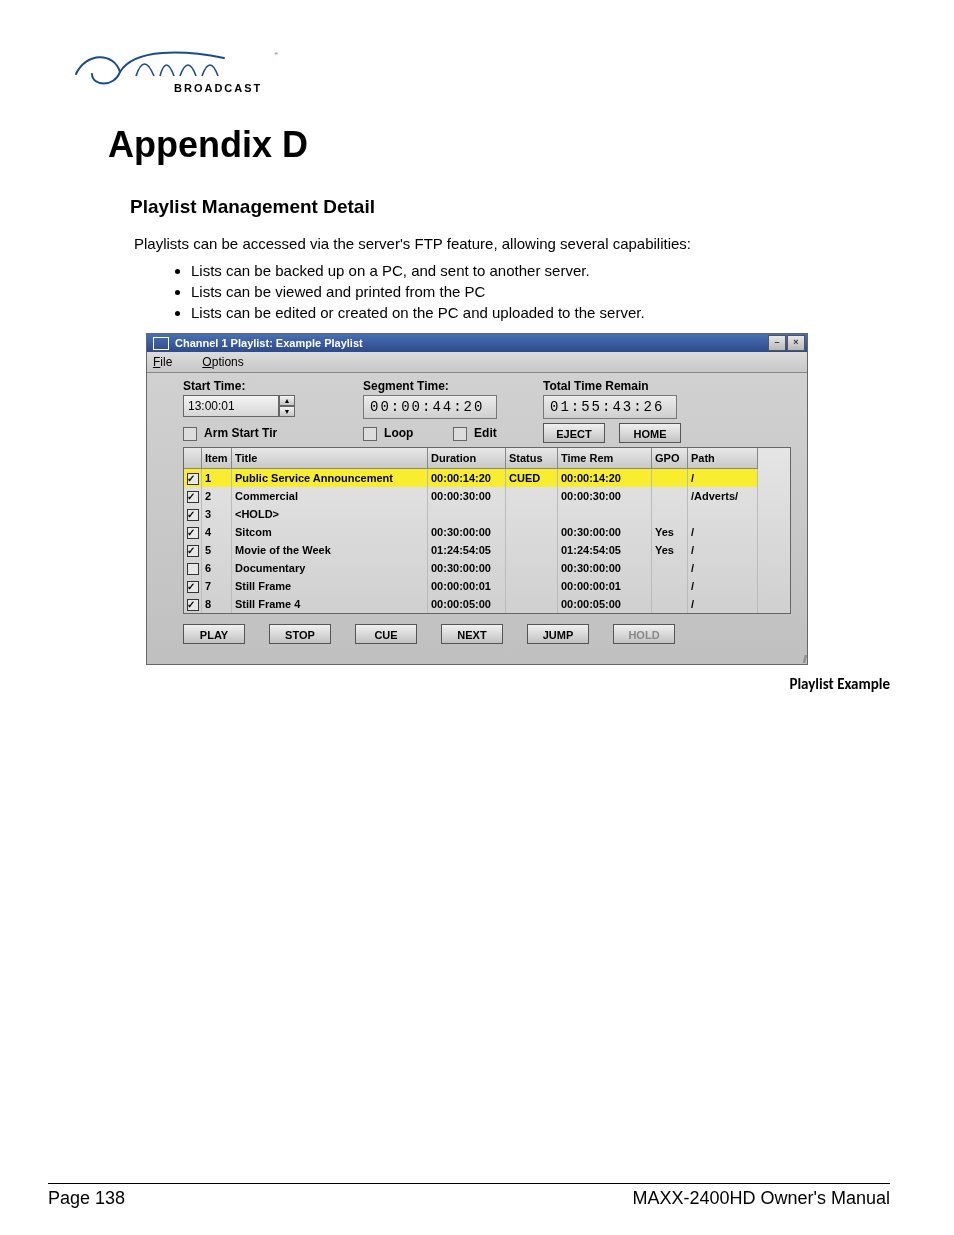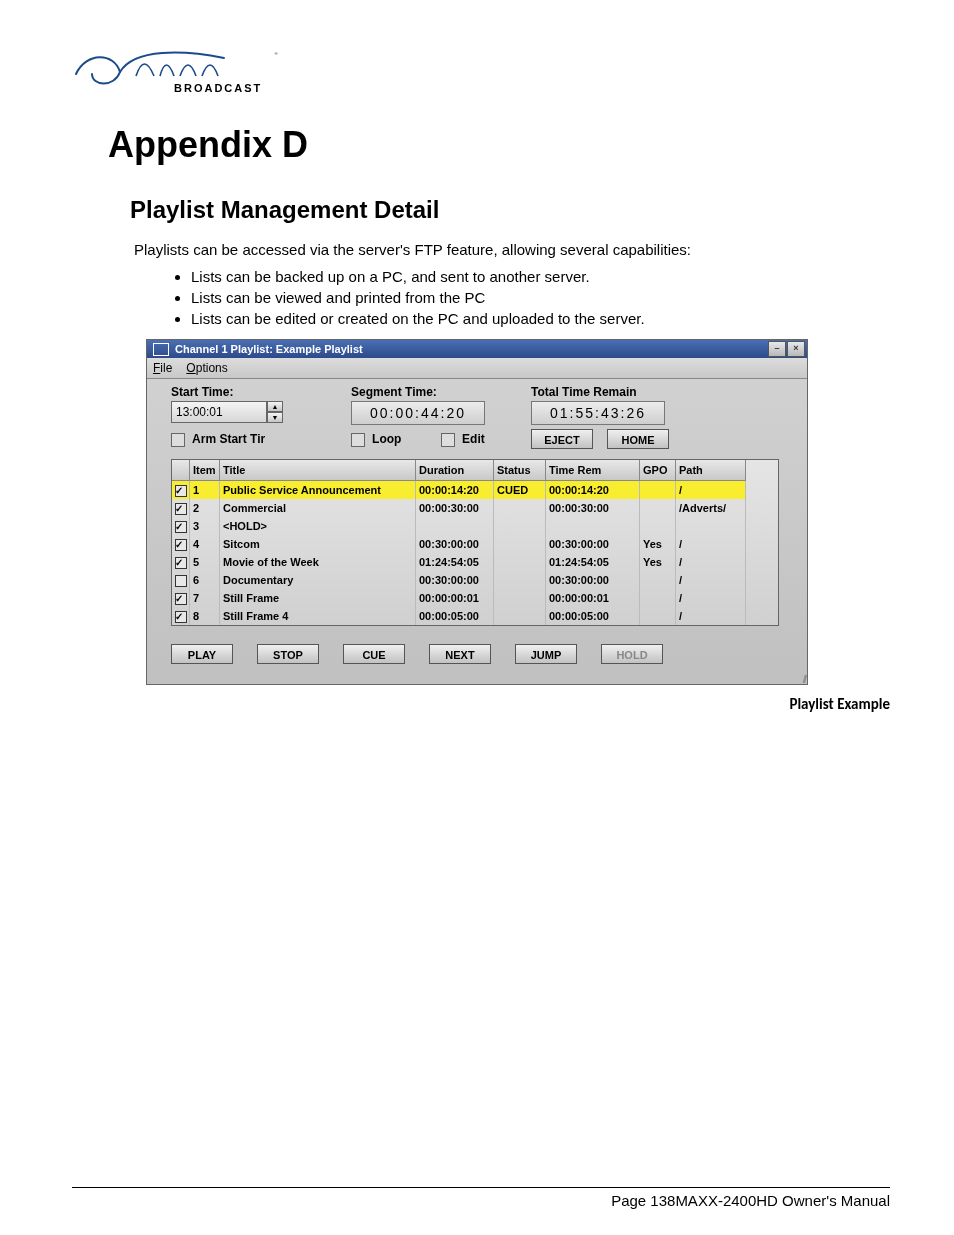--- a/index.html
+++ b/index.html
@@ -1,57 +1,57 @@
 <!DOCTYPE html>
 <html><head>
 <meta charset="utf-8">
 <style>
 html,body{margin:0;padding:0;background:#fff;font-family:"Segoe UI","Trebuchet MS",Calibri,Arial,sans-serif;color:#000}
 .page{width:954px;height:1235px;position:relative;margin:0 auto;box-sizing:border-box;padding:44px 64px 0 64px}
 .logo{margin-left:10px}
 .logo svg{display:block}
 .h1{font-weight:700;font-size:36px;margin:24px 0 30px 44px;font-family:"Optima","Candara","Segoe UI",sans-serif}
-.h2{font-weight:700;font-size:24px;margin:0 0 12px 66px;font-family:"Optima","Candara","Segoe UI",sans-serif}
+.h2{font-weight:700;font-size:19px;margin:0 0 12px 66px;font-family:"Optima","Candara","Segoe UI",sans-serif}
 .body-text{font-size:15px;line-height:1.35;margin:16px 0 8px 70px;max-width:800px;font-family:"Optima","Candara","Segoe UI",sans-serif}
 ul.bulleted{margin:6px 0 10px 110px;padding:0;list-style:disc}
 ul.bulleted li{font-size:15px;margin:4px 17px;font-family:"Optima","Candara","Segoe UI",sans-serif}
 .caption{text-align:right;font-weight:700;font-size:15px;margin:10px 0 0 0}
-.footer{position:absolute;left:72px;right:64px;bottom:26px;border-top:1px solid #000;padding-top:4px;display:flex;justify-content:flex-end;font-size:15px;font-family:"Optima","Candara","Segoe UI",sans-serif}
+.footer{position:absolute;left:48px;right:64px;bottom:26px;border-top:1px solid #000;padding-top:4px;display:flex;justify-content:space-between;font-size:18px;font-family:"Optima","Candara","Segoe UI",sans-serif}
 
 
 .gui{width:660px;margin:12px auto 0 auto;border:1px solid #666;background:linear-gradient(#d3d3d3,#c0c0c0);font-family:Arial,sans-serif;font-size:11px;color:#000}
 .titlebar{height:18px;background:linear-gradient(#4a6fb3,#2d4a8a);color:#fff;display:flex;align-items:center;position:relative;font-size:11px;font-weight:700}
 .titlebar .sysicon{width:14px;height:11px;border:1px solid #fff;margin:0 6px;display:inline-block}
 .titlebar .ttext{flex:1;}
 .titlebar .winbtns{display:flex;margin-right:2px}
 .winbtn{width:16px;height:14px;background:linear-gradient(#e8e8e8,#b8b8b8);border:1px solid #555;margin-left:1px;font-size:9px;line-height:12px;text-align:center;color:#333}
-.menubar{height:20px;background:linear-gradient(#dcdcdc,#c8c8c8);border-bottom:1px solid #888;padding-left:6px;display:flex;align-items:center;gap:14px;font-size:12px}
+.menubar{height:20px;background:linear-gradient(#dcdcdc,#c8c8c8);border-bottom:1px solid #888;padding-left:6px;display:flex;align-items:center;gap:30px;font-size:12px}
 .menubar span{cursor:default}
 .menubar span u{text-decoration:underline}
-.panel{padding:6px 10px 10px 24px}
+.panel{padding:6px 10px 10px 36px}
 .row1{display:grid;grid-template-columns:180px 180px 220px;gap:0}
 .lab{font-weight:700;font-size:12px;margin-bottom:2px}
 .starttime{display:flex}
 .starttime .val{width:90px;height:20px;background:linear-gradient(#f4f4f4,#d6d6d6);border:1px solid #666;padding-left:4px;line-height:20px;font-size:12px}
 .spin{width:16px;height:22px;display:flex;flex-direction:column}
 .spin div{flex:1;background:linear-gradient(#f4f4f4,#c6c6c6);border:1px solid #666;font-size:7px;text-align:center;line-height:9px}
-.seg{font-family:Liberation Sans, sans-serif;letter-spacing:2px;font-size:14px;padding:0 6px;height:22px;line-height:22px;background:linear-gradient(#ececec,#cfcfcf);border:1px solid #777;text-align:center;width:120px}
+.seg{font-family:Liberation Mono, monospace;letter-spacing:2px;font-size:14px;padding:0 6px;height:22px;line-height:22px;background:linear-gradient(#ececec,#cfcfcf);border:1px solid #777;text-align:left;width:120px}
 .row2{display:flex;align-items:center;margin-top:4px;gap:0}
 .check{width:12px;height:12px;border:1px solid #666;background:#ddd;display:inline-block;vertical-align:middle;margin-right:4px}
 .cklabel{font-size:12px;font-weight:700}
 .btn{height:20px;background:linear-gradient(#f0f0f0,#c2c2c2);border:1px solid #555;font-size:11px;font-weight:700;text-align:center;line-height:20px;padding:0 6px;min-width:62px;box-sizing:border-box}
 
-.grid{margin-top:10px;width:606px;background:linear-gradient(#e5e5e5,#d0d0d0);border:1px solid #666}
+.grid{margin-top:4px;width:606px;background:linear-gradient(#e5e5e5,#d0d0d0);border:1px solid #666}
 .ghead,.grow{display:grid;grid-template-columns:18px 30px 196px 78px 52px 94px 36px 70px}
 .ghead div{border-right:1px solid #888;border-bottom:1px solid #888;background:linear-gradient(#e8e8e8,#c8c8c8);font-weight:700;font-size:11px;padding:2px 3px;height:16px;line-height:16px;overflow:hidden;white-space:nowrap}
 .grow div{border-right:1px solid #bbb;font-size:11px;padding:1px 3px;height:16px;line-height:16px;overflow:hidden;white-space:nowrap;font-weight:700}
 .grow.highlight div{background:#f8ed2e}
 .cb{width:10px;height:10px;border:1px solid #333;display:inline-block;vertical-align:middle;background:#e8e8e8;position:relative}
 .cb.on::after{content:"✓";position:absolute;left:-1px;top:-3px;font-size:10px}
-.btnrow{display:flex;gap:24px;margin-top:18px;padding-left:0}
+.btnrow{display:flex;gap:24px;margin-top:10px;padding-left:0}
 .btn.disabled{color:#888}
 .resize{text-align:right;padding-right:2px;height:10px;color:#888;font-size:10px;letter-spacing:-2px}
 </style>
 </head>
 <body>
 
 <div class="page">
 
   <div class="logo">
     <svg width="210" height="56" viewBox="0 0 210 56">

